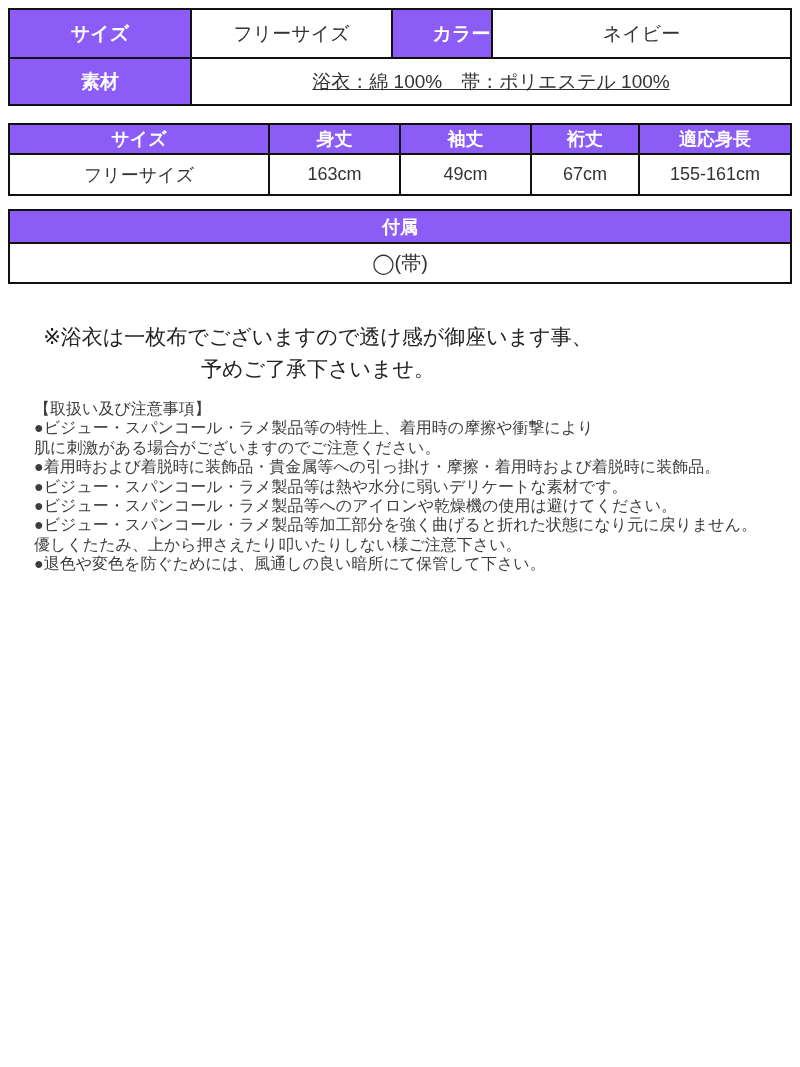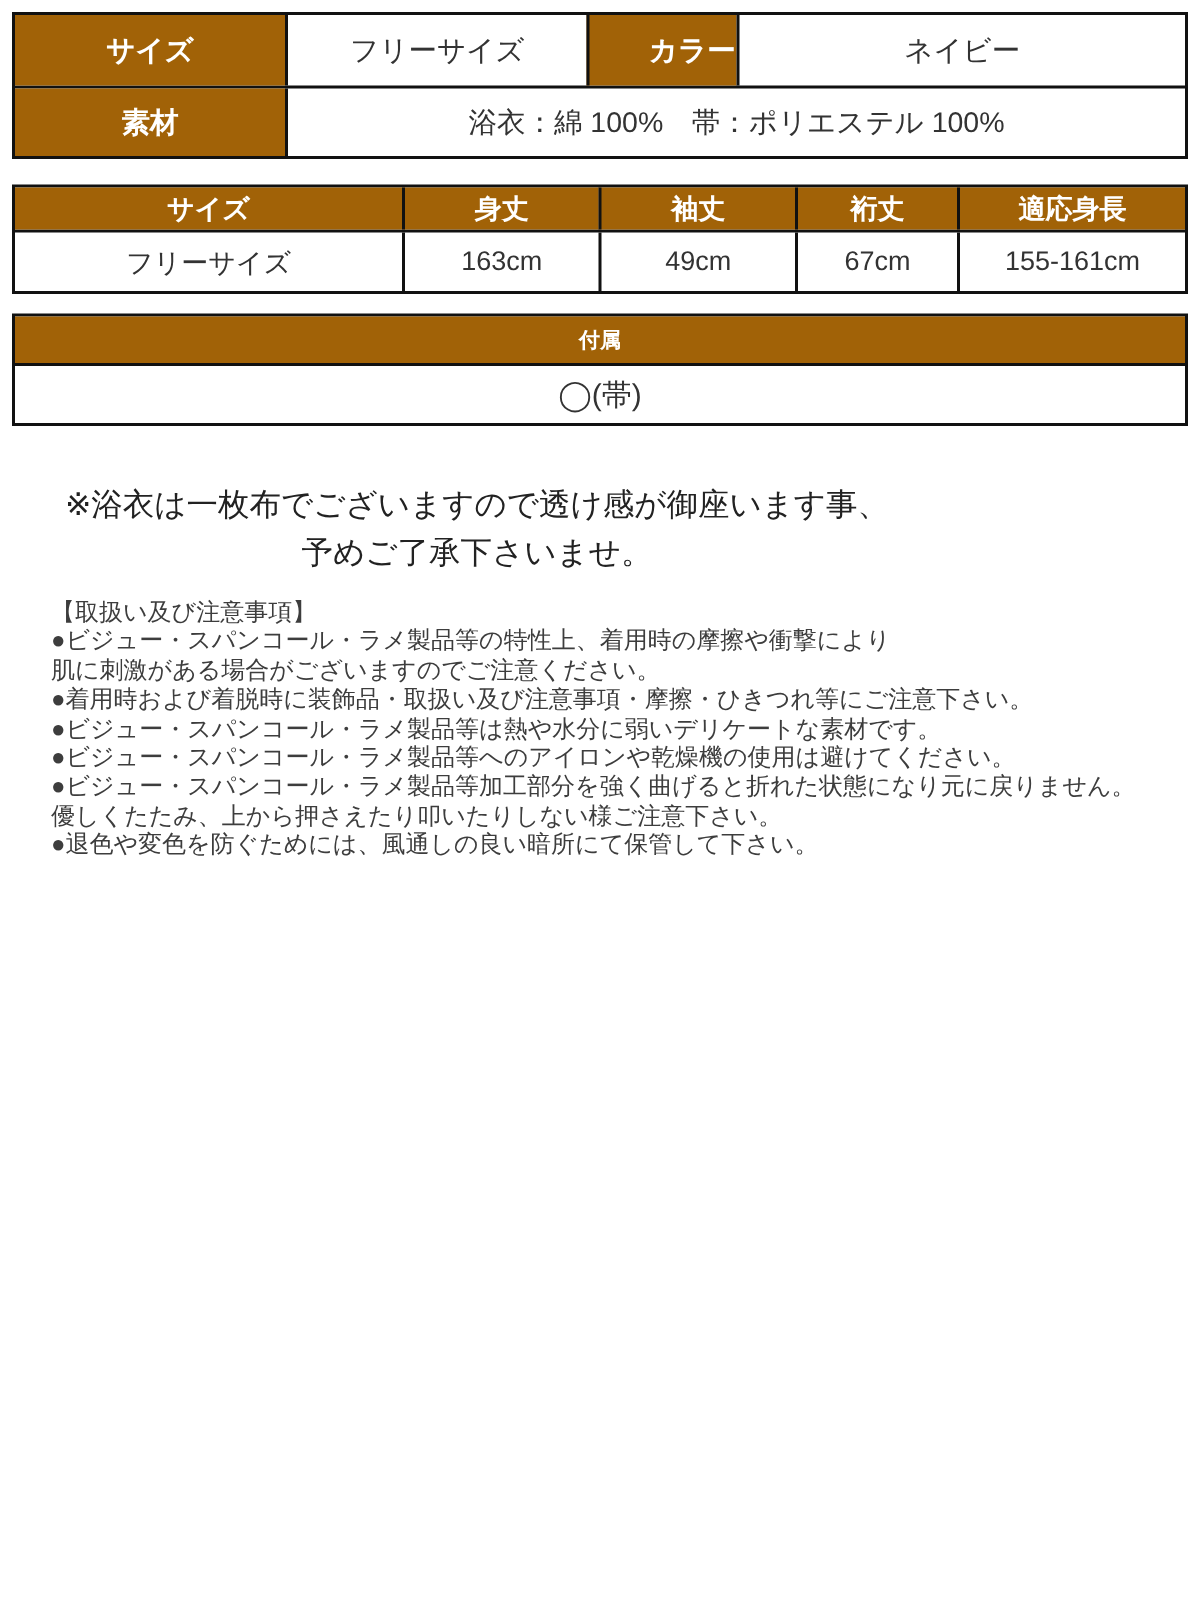--- a/index.html
+++ b/index.html
@@ -4,47 +4,47 @@
 <style>
   * { margin:0; padding:0; box-sizing:border-box; }
   html,body { width:800px; height:1067px; background:#ffffff;
     font-family:"Liberation Sans","DejaVu Sans",sans-serif; color:#333333; }
   .page { position:relative; width:800px; height:1067px; overflow:hidden; }
 
   .tbl { position:absolute; left:8px; width:784px; border:2px solid #111; }
   .row { display:flex; }
   .cell { display:flex; align-items:center; justify-content:center;
           text-align:center; overflow:hidden; }
-  .hd { background:#a16207; color:#ffffff; font-weight:bold; }
+  .hd { background:#8b5cf6; color:#ffffff; font-weight:bold; }
   .bl { border-left:2px solid #111; }
   .bt { border-top:2px solid #111; }
 
   
   .t1 .row { height:47px; }
   .t1 .cell { font-size:19px; }
   .t1 .c1 { width:180px; }
   .t1 .c2 { width:201px; }
   .t1 .c3 { width:100px;padding-left:39px; }
   .t1 .c4 { flex:1; }
-  .t1 .cspan { flex:1; }
+  .t1 .cspan { flex:1;text-decoration:underline; }
 
   
   .t2 .rowh { height:28px; }
   .t2 .rowd { height:41px; }
   .t2 .cell { font-size:18px; }
   .t2 .s1 { width:258px; }
   .t2 .s2 { width:131px; }
   .t2 .s3 { width:131px; }
   .t2 .s4 { width:108px; }
   .t2 .s5 { flex:1; }
 
   
   .t3 .rowh { height:31px; }
   .t3 .rowd { height:40px; }
-  .t3 .cell { font-size:14px; width:100%; }
+  .t3 .cell { font-size:18px; width:100%; }
   .t3 .val { font-size:20px; }
 
   .notice { position:absolute; left:0; top:321px; width:636px;
     text-align:center; font-size:21px; line-height:32px; color:#222222; }
 
   .care { position:absolute; left:34px; top:399px; width:758px;
     font-size:16px; line-height:19.4px; color:#3d3d3d; }
   .care div { white-space:nowrap; }
 </style>
 </head>
@@ -93,21 +93,21 @@
 
   <div class="notice">
     <div>※浴衣は一枚布でございますので透け感が御座います事、</div>
     <div>予めご了承下さいませ。</div>
   </div>
 
   <div class="care">
     <div>【取扱い及び注意事項】</div>
     <div>●ビジュー・スパンコール・ラメ製品等の特性上、着用時の摩擦や衝撃により</div>
     <div>肌に刺激がある場合がございますのでご注意ください。</div>
-    <div>●着用時および着脱時に装飾品・取扱い及び注意事項・摩擦・ひきつれ等にご注意下さい。</div>
+    <div>●着用時および着脱時に装飾品・貴金属等への引っ掛け・摩擦・着用時および着脱時に装飾品。</div>
     <div>●ビジュー・スパンコール・ラメ製品等は熱や水分に弱いデリケートな素材です。</div>
     <div>●ビジュー・スパンコール・ラメ製品等へのアイロンや乾燥機の使用は避けてください。</div>
     <div>●ビジュー・スパンコール・ラメ製品等加工部分を強く曲げると折れた状態になり元に戻りません。</div>
     <div>優しくたたみ、上から押さえたり叩いたりしない様ご注意下さい。</div>
     <div>●退色や変色を防ぐためには、風通しの良い暗所にて保管して下さい。</div>
   </div>
 
 </div>
 
 </body></html>

